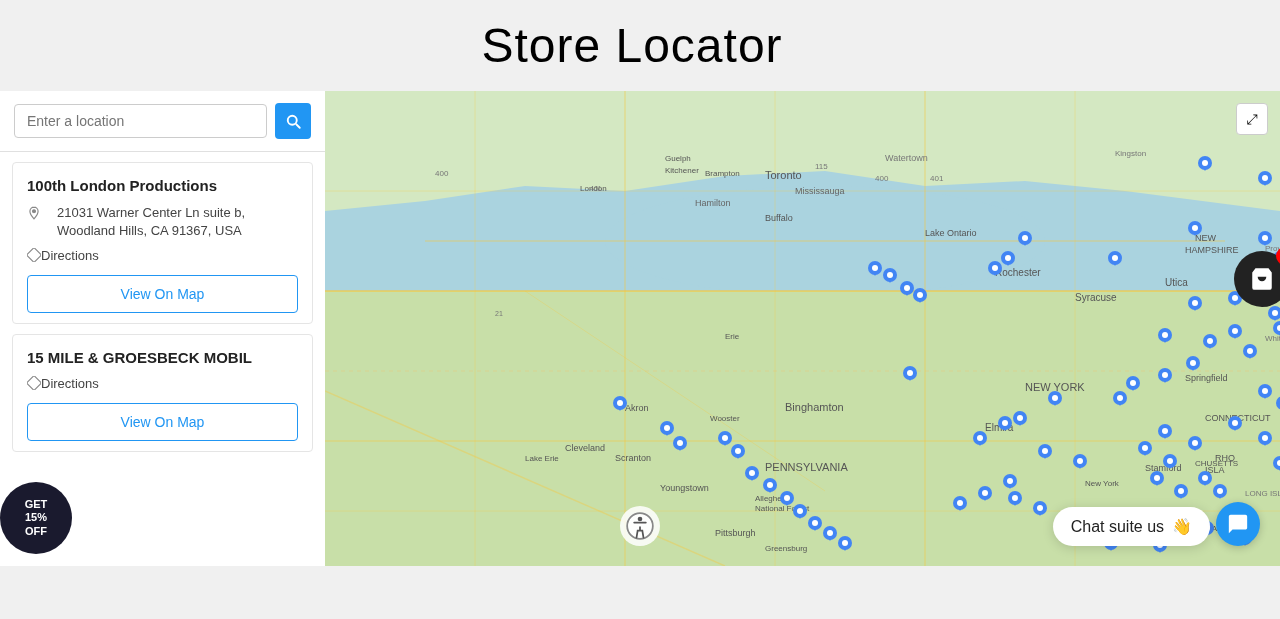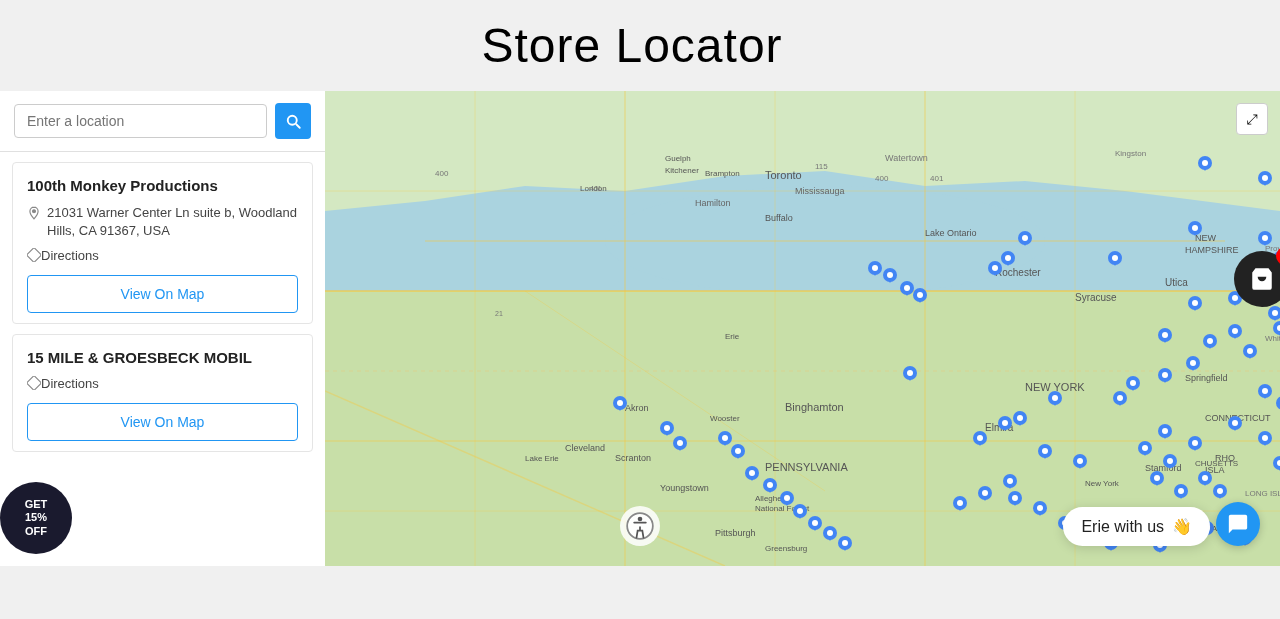--- a/index.html
+++ b/index.html
@@ -96,21 +96,21 @@
     .store-name {
       font-size: 15px;
       font-weight: 700;
       margin-bottom: 10px;
       color: #222;
     }
 
     .store-address {
       display: flex;
       align-items: flex-start;
-      gap: 6px;
+      gap: 16px;
       font-size: 13px;
       color: #444;
       margin-bottom: 8px;
       line-height: 1.4;
     }
 
     .store-directions {
       display: flex;
       gap: 0;
       font-size: 13px;
@@ -269,21 +269,21 @@
       <button class="search-btn">
         <svg viewBox="0 0 24 24" xmlns="http://www.w3.org/2000/svg">
           <path d="M21 21l-4.35-4.35M17 11A6 6 0 1 1 5 11a6 6 0 0 1 12 0z" stroke="white" stroke-width="2.5" fill="none" stroke-linecap="round"></path>
         </svg>
       </button>
     </div>
 
     <div class="results-list">
 
       <div class="store-card">
-        <div class="store-name">100th Monkey Productions</div>
+        <div class="store-name">100th London Productions</div>
         <div class="store-address">
           <svg class="location-icon" viewBox="0 0 24 24" fill="none" stroke="#888" stroke-width="2">
             <path d="M12 2C8.13 2 5 5.13 5 9c0 5.25 7 13 7 13s7-7.75 7-13c0-3.87-3.13-7-7-7z"></path>
             <circle cx="12" cy="9" r="2.5" fill="#888"></circle>
           </svg>
           <span>21031 Warner Center Ln suite b, Woodland Hills, CA 91367, USA</span>
         </div>
         <div class="store-directions">
           <svg class="diamond-icon" viewBox="0 0 24 24" fill="none" stroke="#888" stroke-width="2">
             <rect x="3" y="3" width="18" height="18" rx="2" transform="rotate(45 12 12)" stroke="#888" fill="none"></rect>
@@ -753,21 +753,21 @@
             <circle cx="0" cy="-8" r="3" fill="white"></circle>
           </g>
       </svg>
     </div>
 
     <button class="expand-btn">
       <span>⤢</span>
     </button>
 
     <div class="chat-widget">
-      <span>Erie with us</span>
+      <span>Chat suite us</span>
       <span>👋</span>
     </div>
 
     <div class="chat-bubble-btn">
       <svg width="22" height="22" viewBox="0 0 24 24" fill="white">
         <path d="M20 2H4c-1.1 0-2 .9-2 2v18l4-4h14c1.1 0 2-.9 2-2V4c0-1.1-.9-2-2-2z"></path>
       </svg>
     </div>
 
     <div class="accessibility-btn" style="left: 295px; bottom: 20px; position: absolute; transform: none;">

